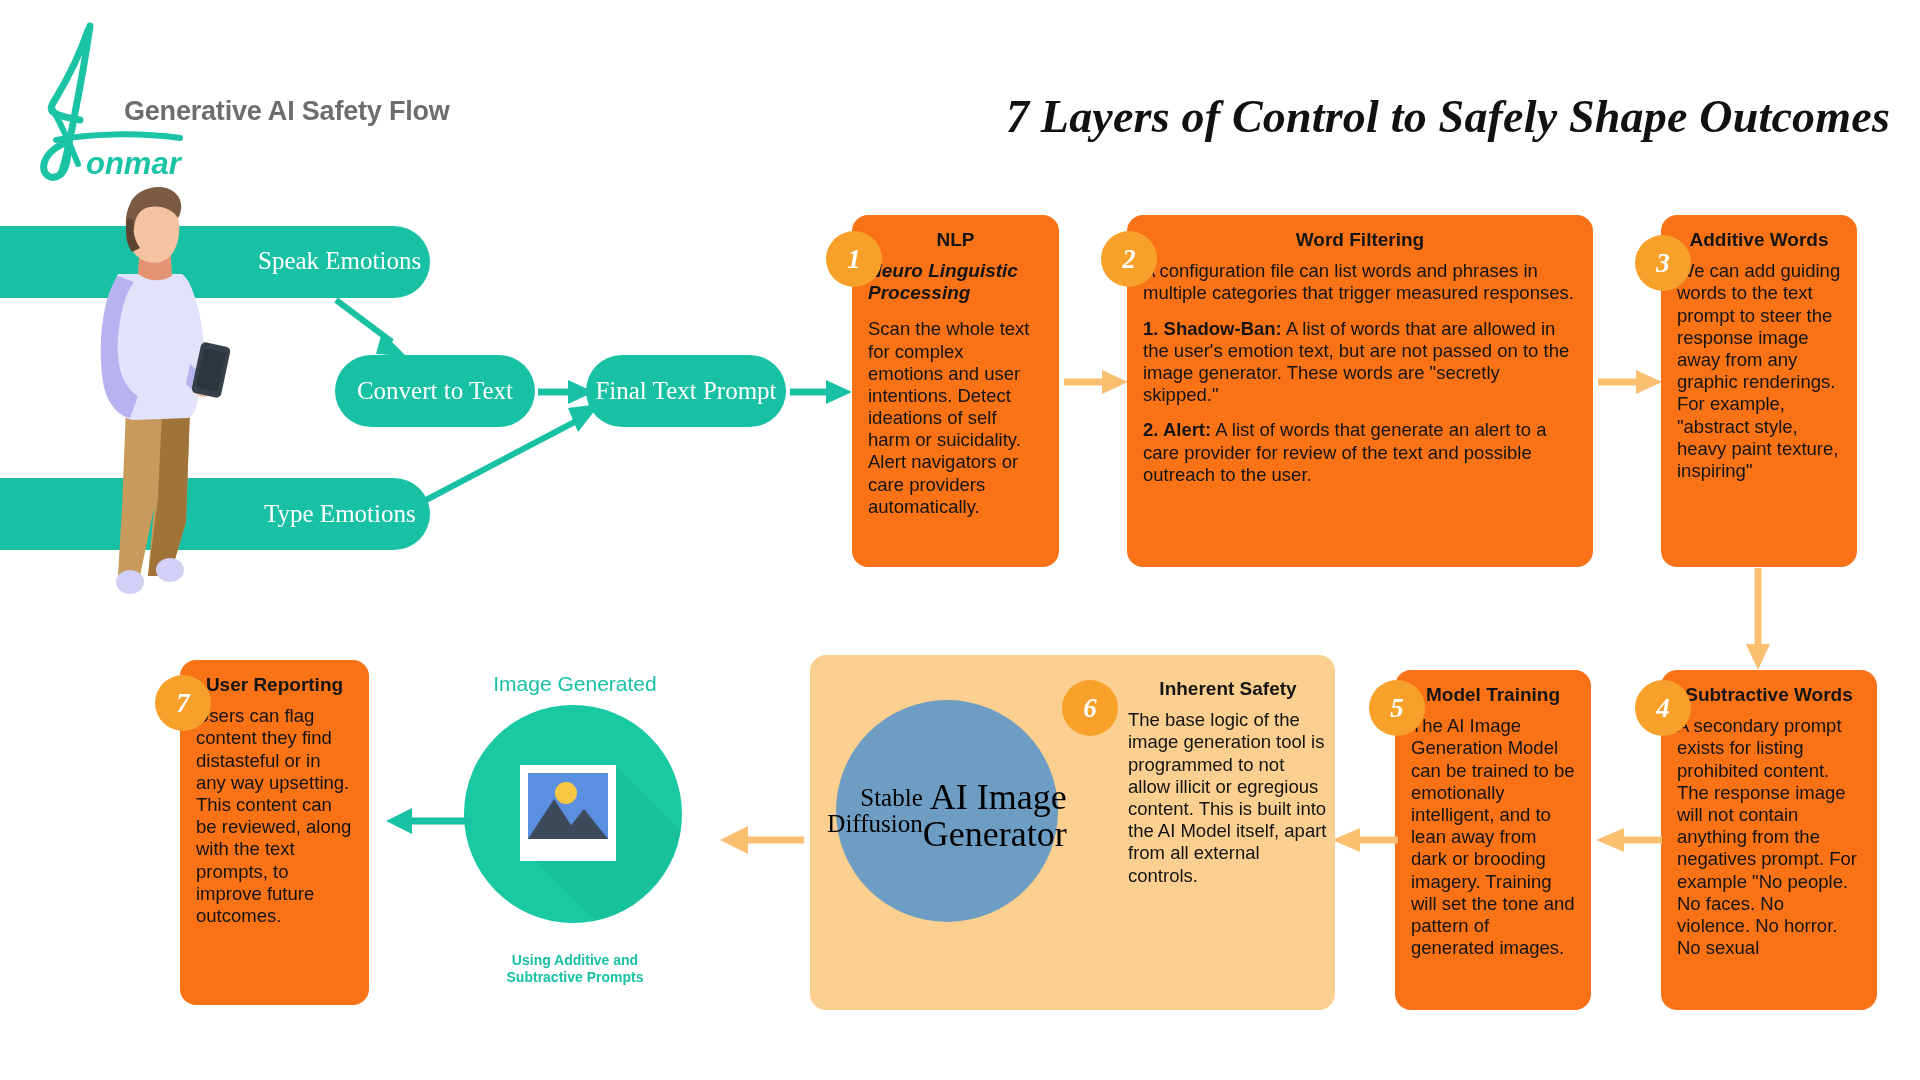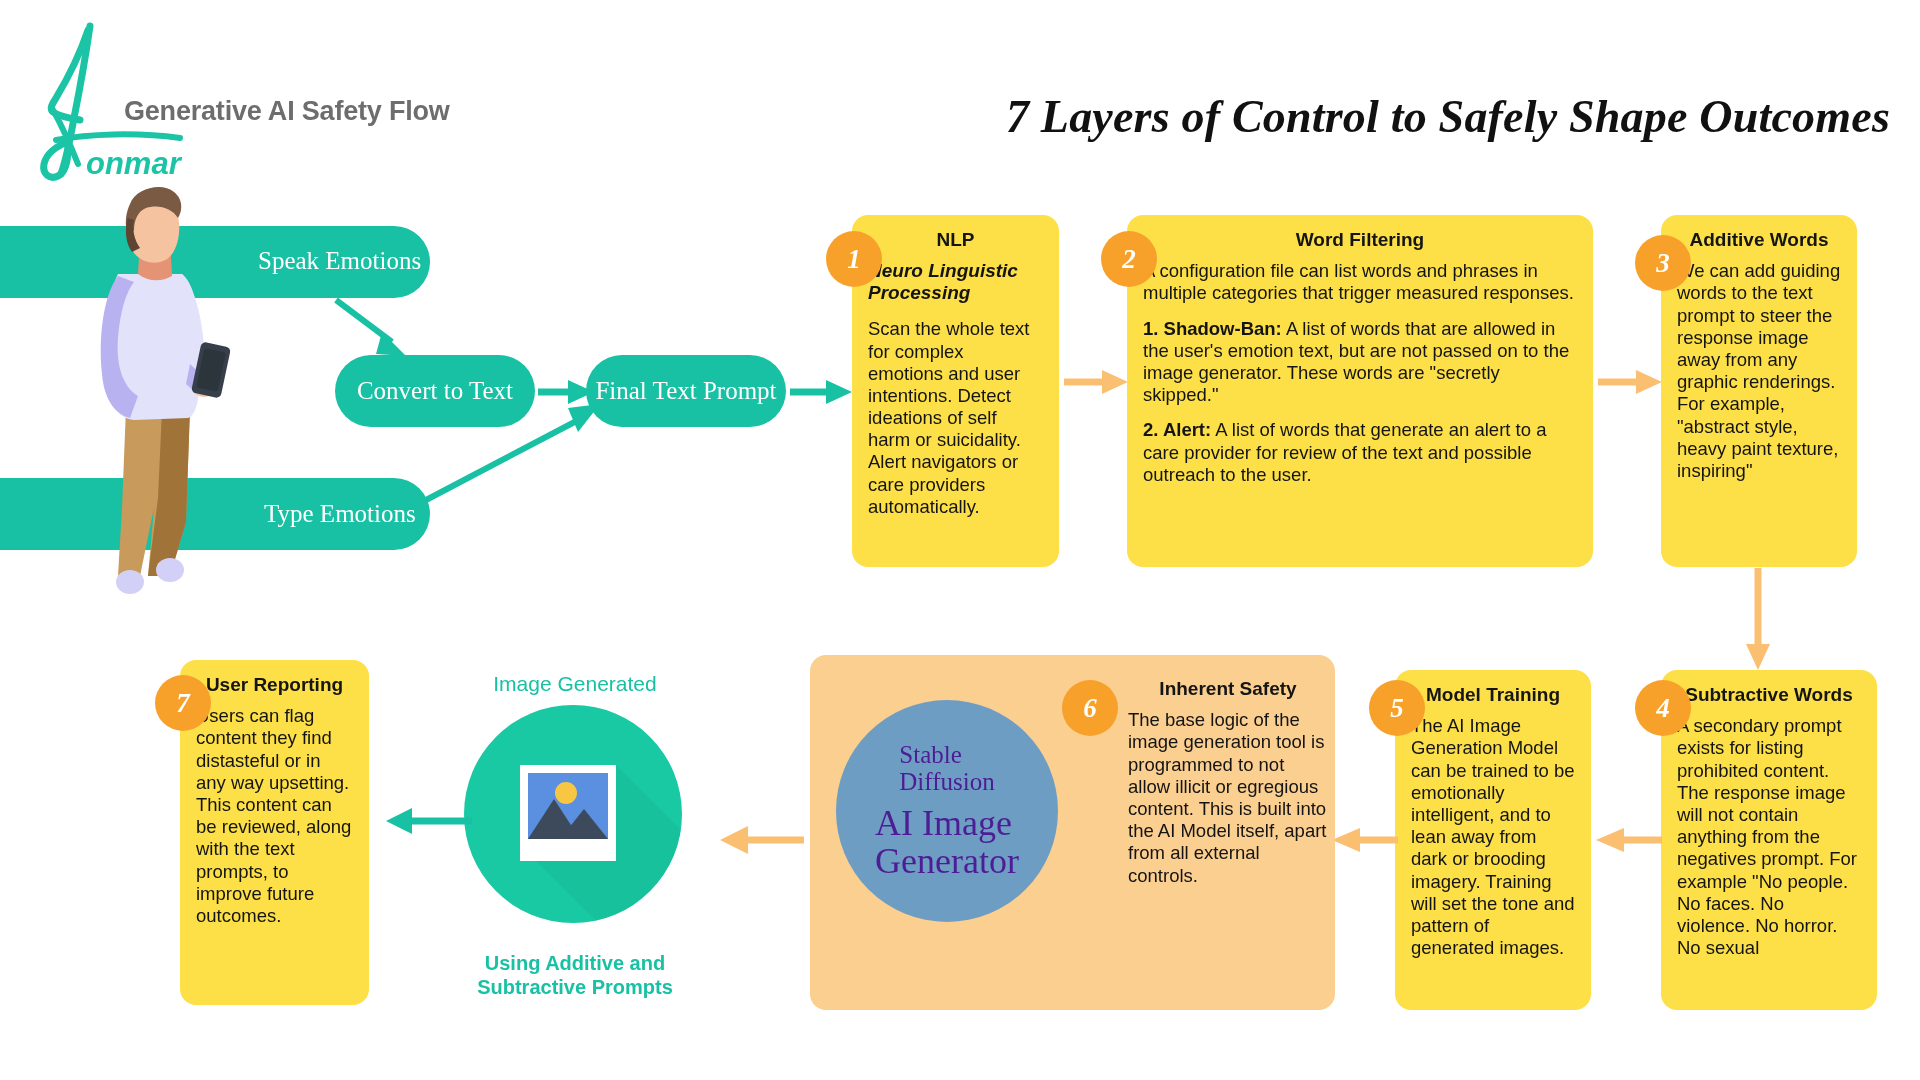--- a/index.html
+++ b/index.html
@@ -51,21 +51,21 @@
     white-space: nowrap;
   }
   #pill-convert { left: 335px; top: 355px; width: 200px; height: 72px; }
   #pill-final   { left: 586px; top: 355px; width: 200px; height: 72px; }
 
   
   #person { position: absolute; left: 78px; top: 178px; width: 160px; height: 420px; }
 
   
   .card {
-    position: absolute; background: #fde047;
+    position: absolute; background: #f97316;
     border-radius: 16px;
     padding: 14px 16px 14px 16px;
   }
   .card-title {
     text-align: center; font-weight: bold; color: #151515;
     font-size: 19px; line-height: 1.12; margin-bottom: 10px;
   }
   .card-sub {
     font-style: italic; font-weight: bold; color: #141414;
     font-size: 19px; line-height: 1.16; margin-bottom: 14px;
@@ -100,39 +100,39 @@
   #badge-7 { left: 155px; top: 675px; }
 
   
   #gen-card {
     position: absolute; left: 810px; top: 655px; width: 525px; height: 355px;
     background: #fbcf8f; border-radius: 16px;
   }
   #sd-circle {
     position: absolute; left: 836px; top: 700px; width: 222px; height: 222px;
     border-radius: 50%; background: #6e9dc4;
-    display: flex; flex-direction: column; align-items: center; justify-content: center;
-    color: #4c1d95; font-family: "Liberation Serif", serif; text-align: left;
+    display: flex; align-items: center; justify-content: center;
+    color: #000000; font-family: "Liberation Serif", serif; text-align: right;
     z-index: 3;
   }
   #sd-small { font-size: 25px; line-height: 1.06; }
   #sd-big { font-size: 36px; line-height: 1.04; margin-top: 10px; }
 
   
   #img-circle {
     position: absolute; left: 464px; top: 705px; width: 218px; height: 218px;
     border-radius: 50%; background: #19c9a4; overflow: hidden;
   }
   #img-caption-top {
     position: absolute; left: 460px; top: 672px; width: 230px; text-align: center;
     color: #18c1a4; font-weight: normal; font-size: 21px; white-space: nowrap;
   }
   #img-caption-bottom {
     position: absolute; left: 440px; top: 952px; width: 270px; text-align: center;
-    color: #18c1a4; font-weight: bold; font-size: 20px; line-height: 1.18;
+    color: #18c1a4; font-weight: bold; font-size: 14px; line-height: 1.18;
   }
 
   
   .arrow { position: absolute; }
 </style>
 </head>
 <body>
 
 <div id="stage">
 

